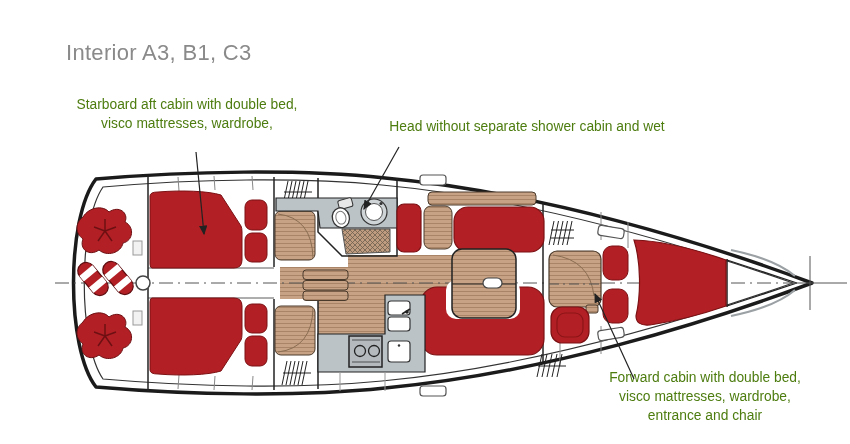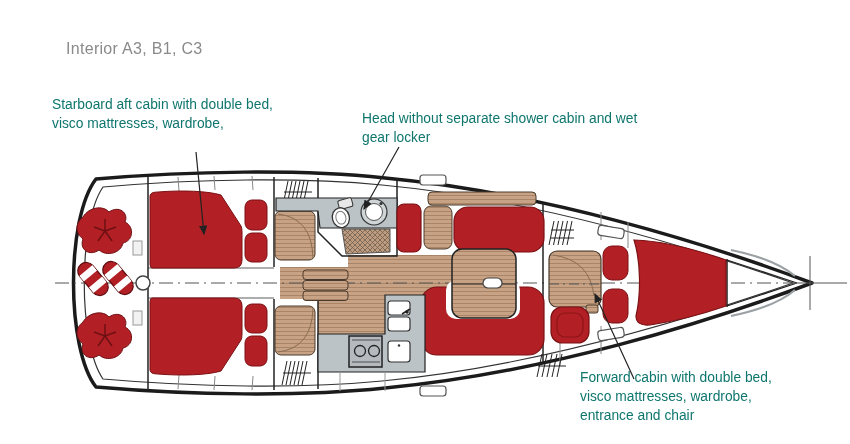--- a/index.html
+++ b/index.html
@@ -1,41 +1,40 @@
 <!DOCTYPE html>
 <html><head>
 <meta charset="utf-8">
 <style>
   html,body{margin:0;padding:0;background:#fff;}
   body{width:850px;height:444px;position:relative;overflow:hidden;
        font-family:"Liberation Sans",sans-serif;}
   .stage{position:absolute;left:0;top:0;width:850px;height:444px;}
-  .title{position:absolute;left:66px;top:40px;font-size:16px;color:#8a8a8a;
+  .title{position:absolute;left:66px;top:40px;font-size:22px;color:#8a8a8a;
          letter-spacing:.3px;}
-  .note{position:absolute;font-size:13.8px;line-height:19px;color:#0f766e;}
+  .note{position:absolute;font-size:13.8px;line-height:19px;color:#4d7c0f;text-align:center;}
   .note-aft{left:52px;top:95px;width:270px;}
-  .note-head{left:362px;top:109px;width:330px;}
+  .note-head{left:362px;top:117px;width:330px;}
   .note-fwd{left:580px;top:368px;width:250px;}
   svg{position:absolute;left:0;top:0;}
 </style>
 </head>
 <body>
 
 <div class="stage">
 
 <div class="title">Interior A3, B1, C3</div>
 
 <div class="note note-aft">
   <div>Starboard aft cabin with double bed,</div>
   <div>visco mattresses, wardrobe,</div>
 </div>
 
 <div class="note note-head">
   <div>Head without separate shower cabin and wet</div>
-  <div>gear locker</div>
 </div>
 
 <div class="note note-fwd">
   <div>Forward cabin with double bed,</div>
   <div>visco mattresses, wardrobe,</div>
   <div>entrance and chair</div>
 </div>
 
 <svg width="850" height="444" viewBox="0 0 850 444">
   <defs>

